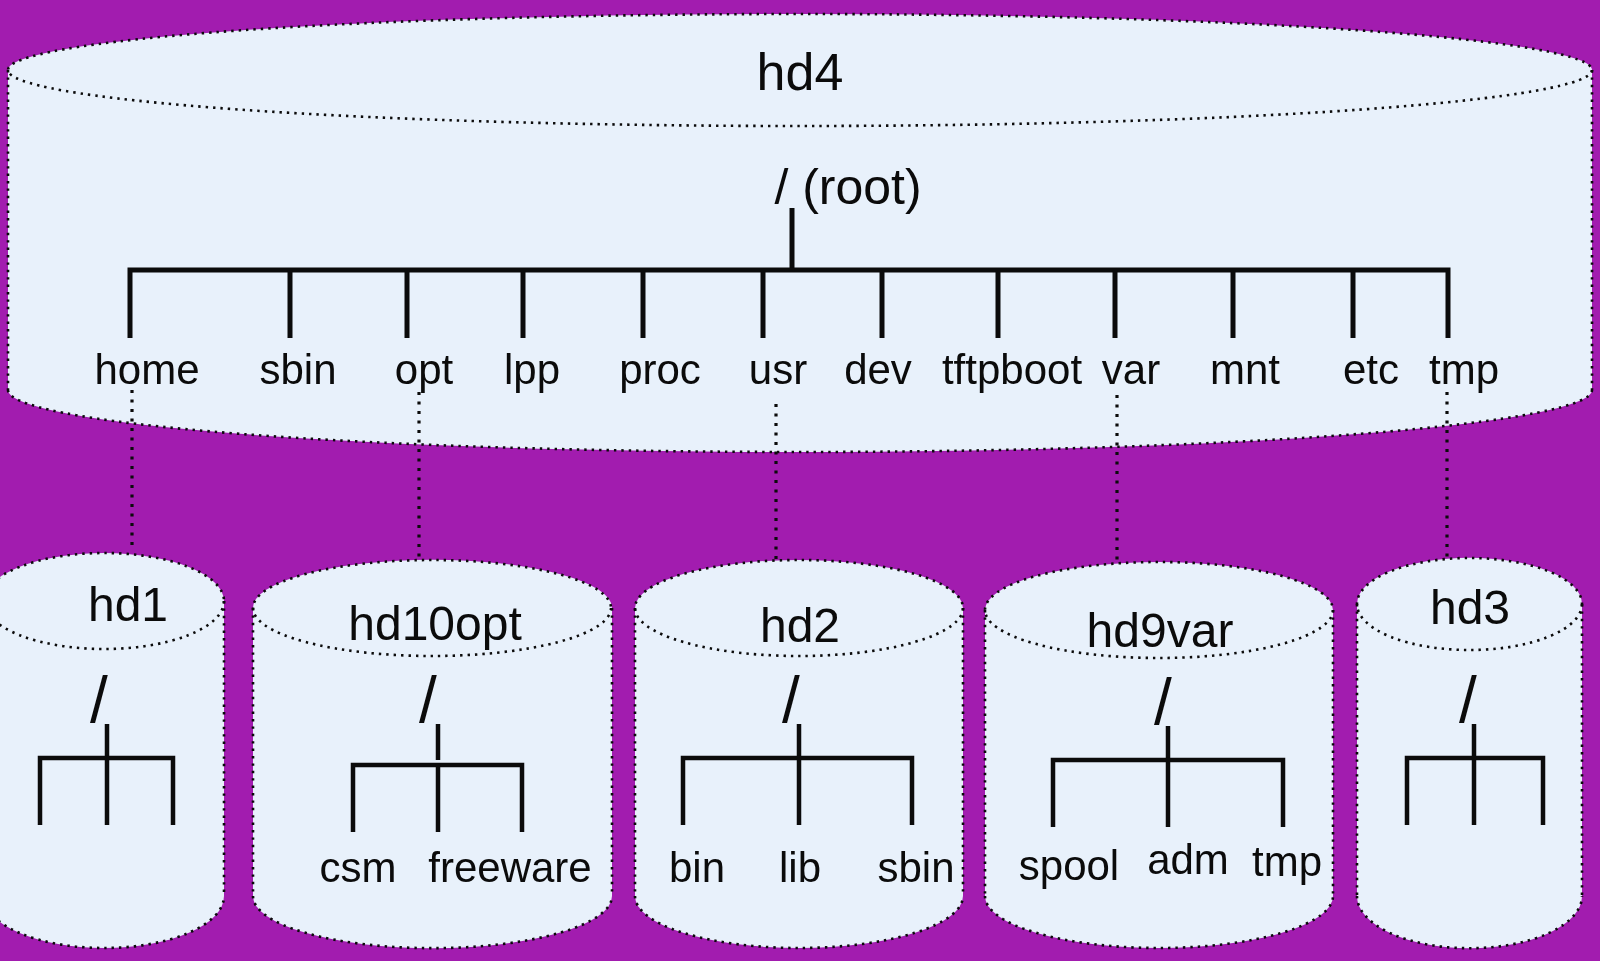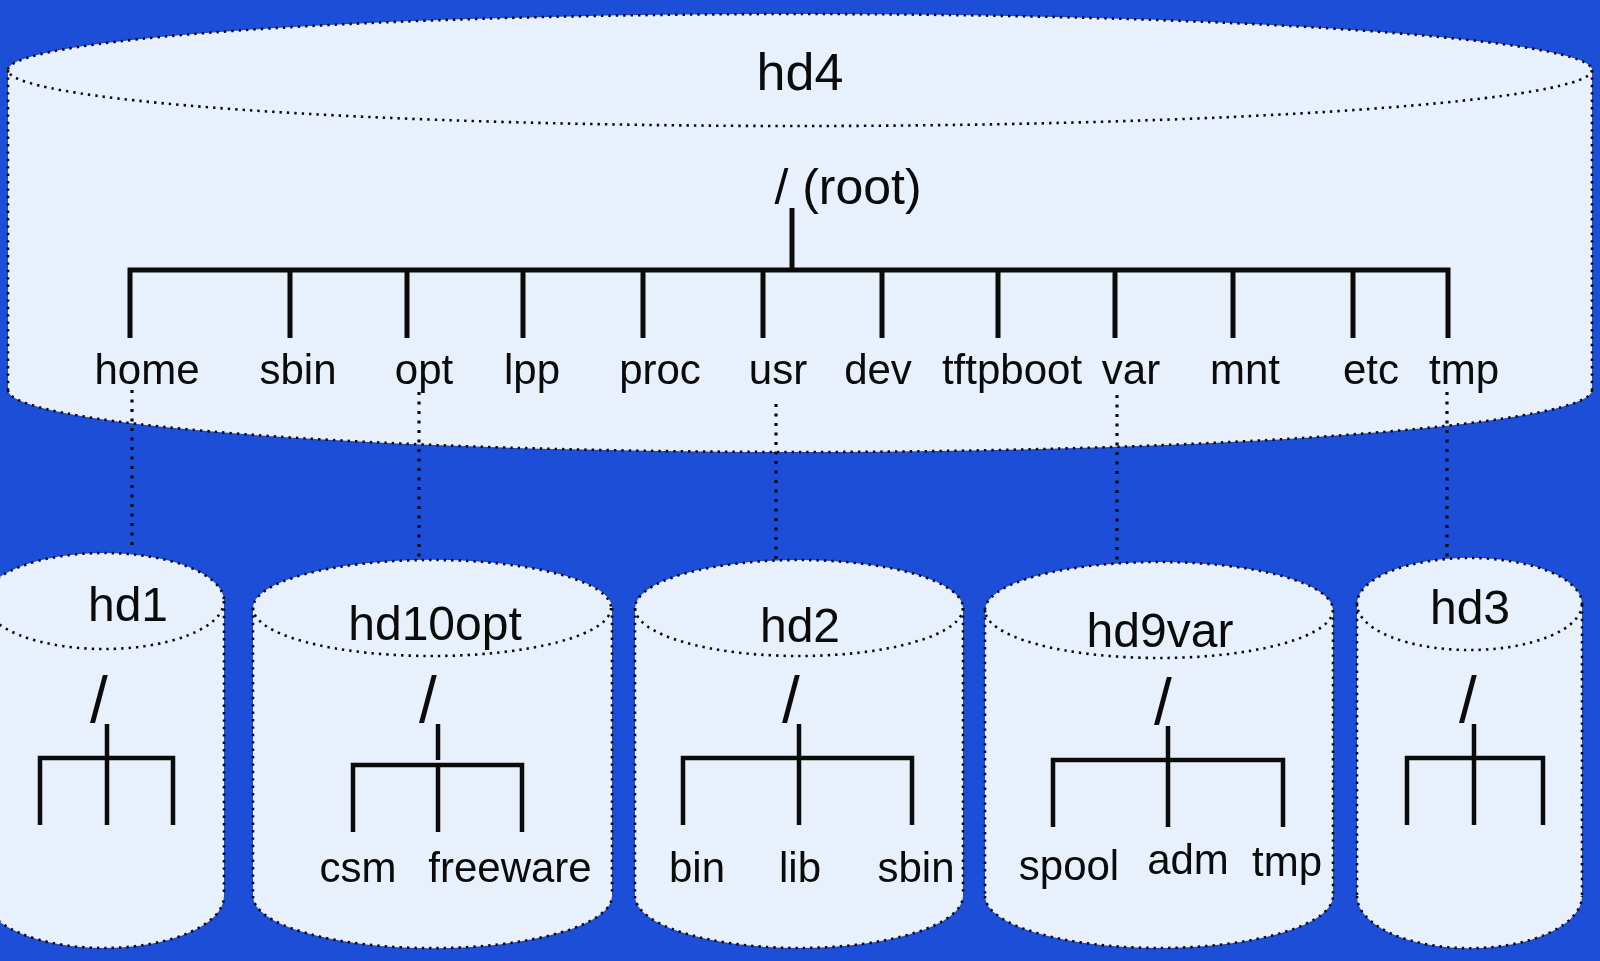--- a/index.html
+++ b/index.html
@@ -1,20 +1,20 @@
 <!DOCTYPE html>
 <html><head>
 <meta charset="utf-8">
 <style>
   html, body { margin: 0; padding: 0; background: #ffffff; }
   .canvas {
     position: relative;
     width: 1600px;
     height: 961px;
-    background: #1d4ed8;
+    background: #a21caf;
     overflow: hidden;
     font-family: "Liberation Sans", sans-serif;
   }
   svg { display: block; }
   text {
     font-family: "Liberation Sans", sans-serif;
     fill: #0b0b0b;
   }
   .vol-title   { font-size: 48px; }
   .big-title   { font-size: 52px; }

